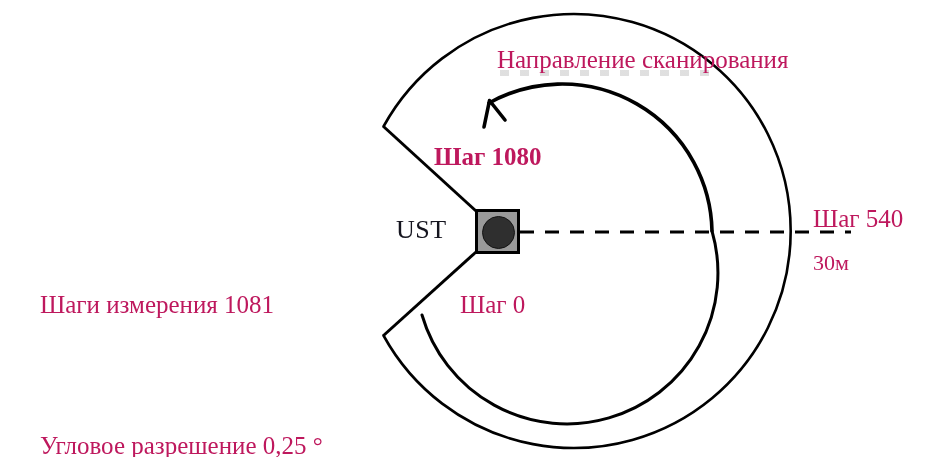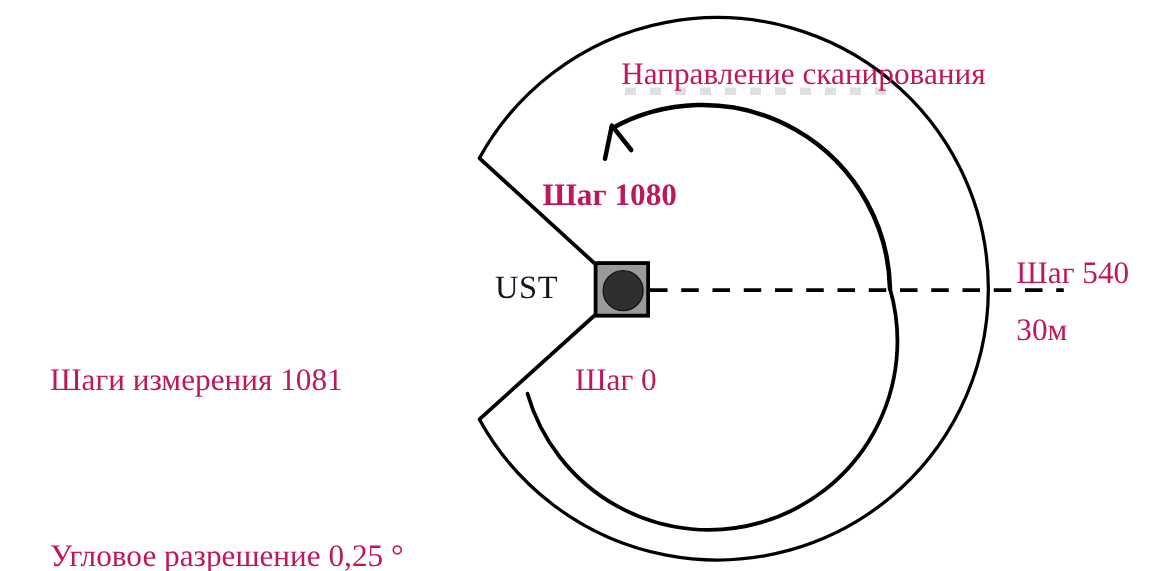--- a/index.html
+++ b/index.html
@@ -54,21 +54,21 @@
   }
   #label-step-540 {
     left: 813px;
     top: 192px;
     font-size: 25px;
     margin-top: 10px;
   }
   #label-range {
     left: 813px;
     top: 248px;
-    font-size: 25px;
+    font-size: 22px;
   }
   #label-ust {
     left: 396px;
     top: 213px;
     font-size: 26px;
     letter-spacing: 0.5px;
     color: #15151f;
   }
   #ghost-artifact {
     position: absolute;

